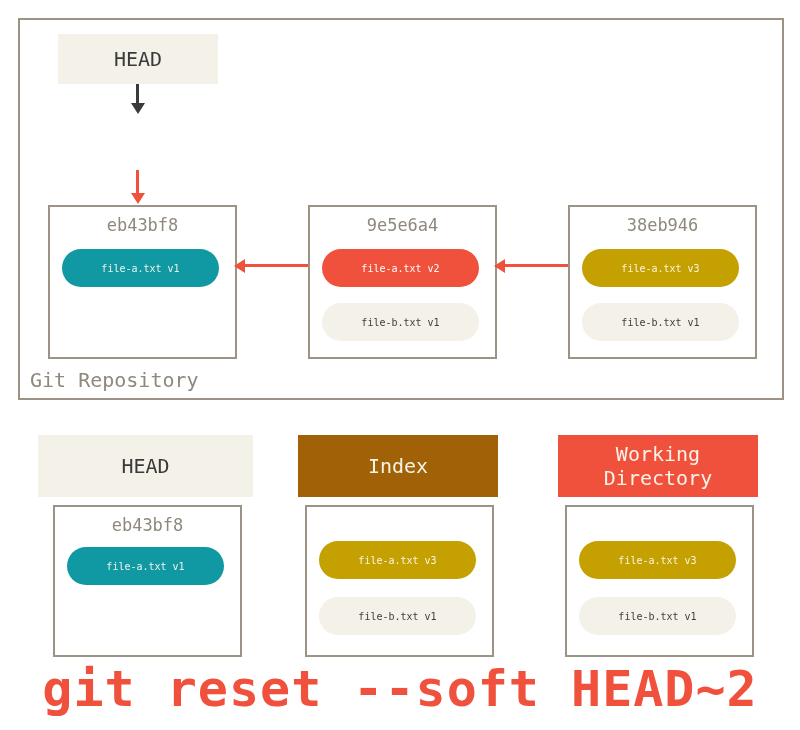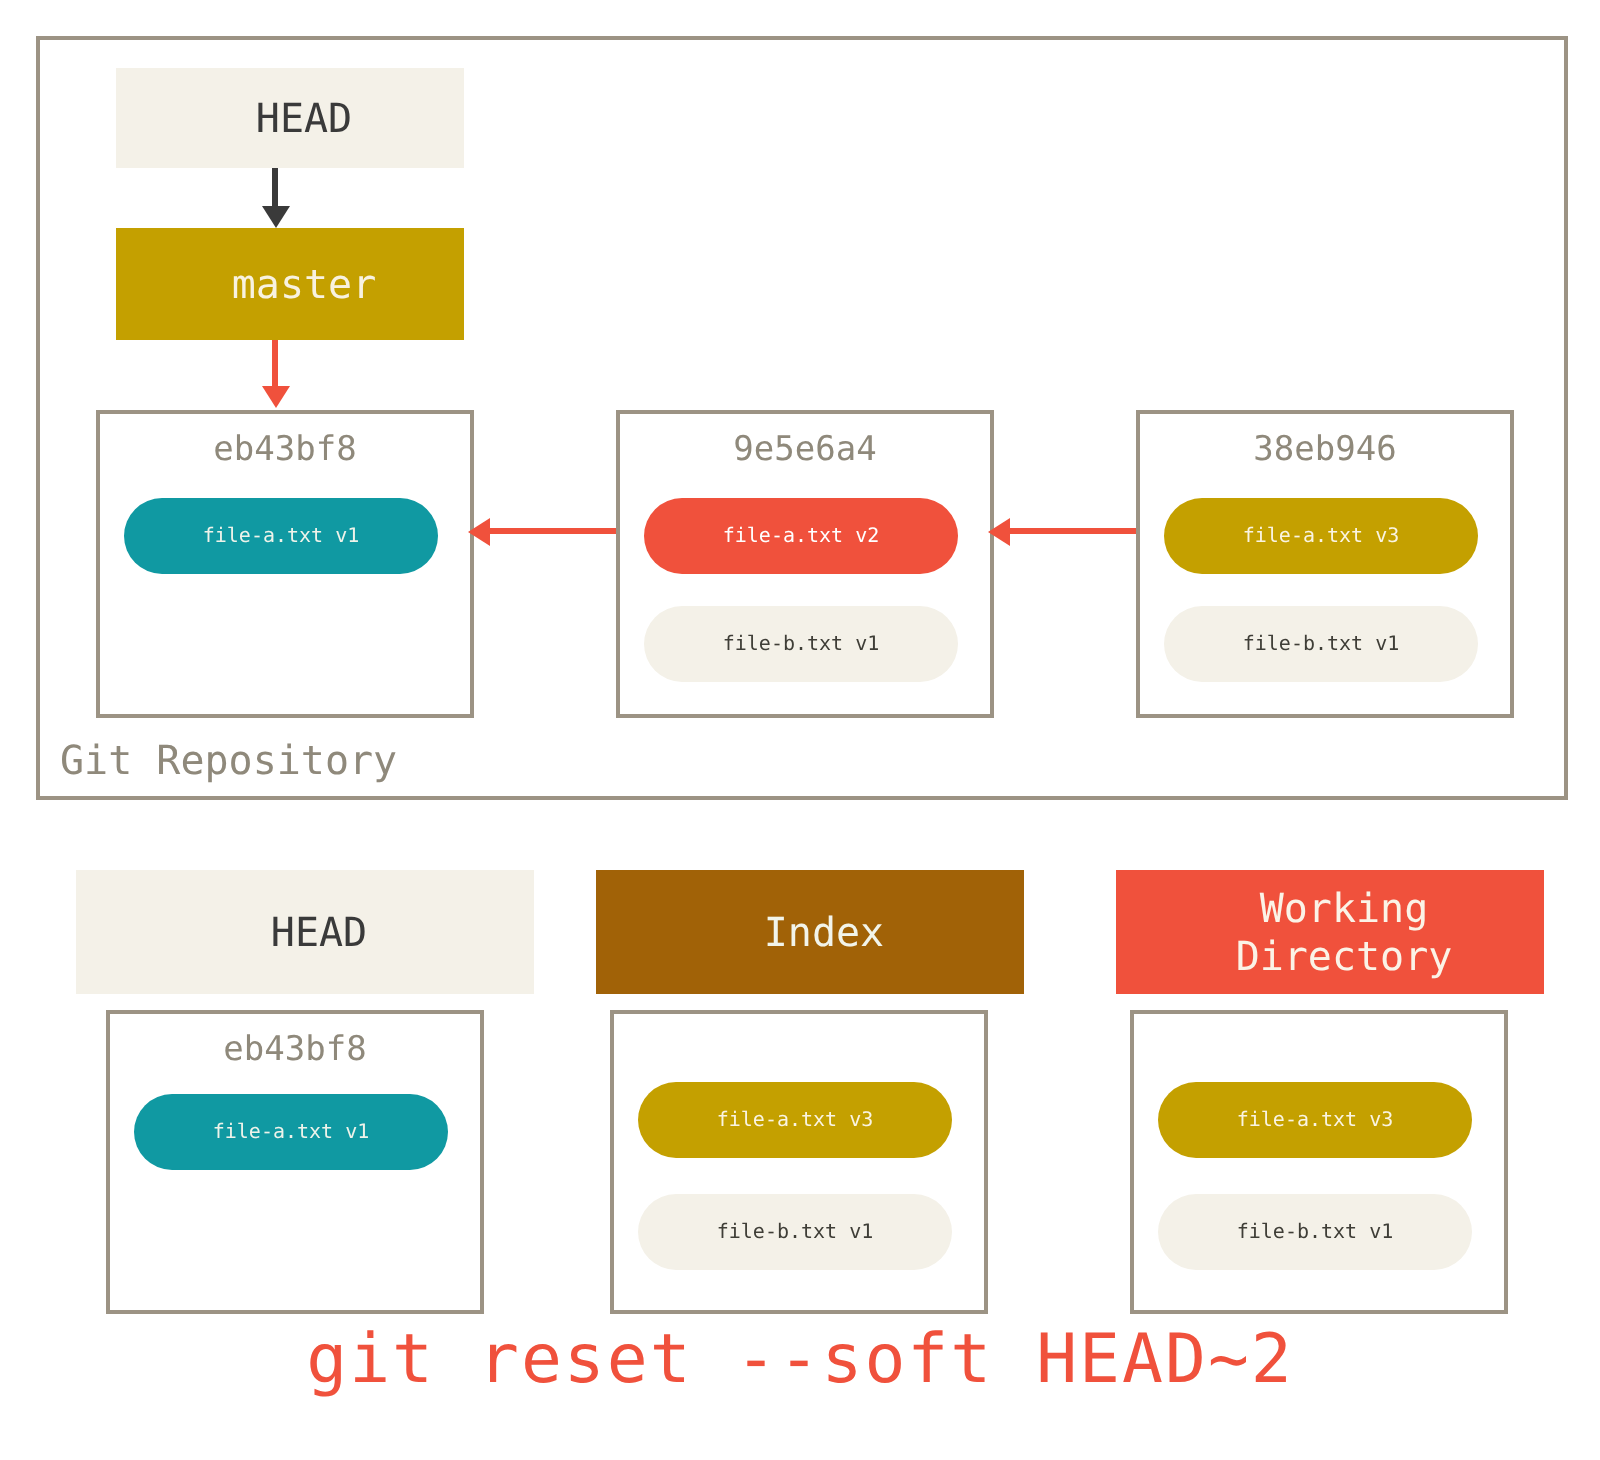--- a/index.html
+++ b/index.html
@@ -4,21 +4,21 @@
 <style>
   html, body { margin:0; padding:0; background:#ffffff; }
   .stage {
     position:relative; width:800px; height:730px; background:#ffffff;
     font-family:"DejaVu Sans Mono", monospace; overflow:hidden;
   }
   .abs { position:absolute;text-decoration:underline; }
   .outline { border:2px solid #9c9384; background:#ffffff; }
   .titlebox {
     position:absolute; display:flex; align-items:center; justify-content:center;
-    text-align:center; font-size:20px; line-height:1.2;padding-left:14px;
+    text-align:center; font-size:20px; line-height:1.2;
   }
   .commit-id {
     position:absolute; top:8px; left:0; right:0; text-align:center;
     color:#8f897b; font-size:17px;
   }
   .pill {
     position:absolute; height:38px; border-radius:19px; font-size:10px;
     display:flex; align-items:center; justify-content:center; white-space:nowrap;
   }
   .pill-teal  { background:#1099a2; color:#eef3ea; }
@@ -37,41 +37,38 @@
     content:""; position:absolute; left:-11px; top:50%; transform:translateY(-50%);
     width:0; height:0;
     border-top:7px solid transparent; border-bottom:7px solid transparent;
     border-right:11px solid currentColor;
   }
   .dark { color:#3a3a3a; }
   .red  { color:#f0513c; }
   .repo-label { position:absolute; left:10px; bottom:6px; color:#8f897b; font-size:20px; }
   .caption {
     position:absolute; left:0; top:660px; width:100%; text-align:center;
-    color:#f0513c; font-size:34px; font-weight:normal; letter-spacing:1px;
+    color:#f0513c; font-size:50px; font-weight:bold; letter-spacing:1px;
   }
 </style>
 </head>
 <body>
 
 <div class="stage">
 
   <div class="abs outline" style="left:18px; top:18px; width:762px; height:378px;">
     <div class="repo-label">Git Repository</div>
   </div>
 
   <div class="titlebox" style="left:58px; top:34px; width:160px; height:50px; background:#f4f1e8; color:#3a3a3a;">
     <span>HEAD</span>
   </div>
 
   <div class="arrow-v dark" style="left:136px; top:84px; height:20px;"></div>
 
-  <div class="titlebox" style="left:58px; top:114px; width:160px; height:56px; background:#c4a000; color:#f8f2e0;">
-    <span>master</span>
-  </div>
 
   <div class="arrow-v red" style="left:136px; top:170px; height:24px;"></div>
 
   <div class="abs outline" style="left:48px; top:205px; width:185px; height:150px;">
     <div class="commit-id">eb43bf8</div>
     <div class="pill pill-teal" style="left:12px; top:42px; width:157px;">file-a.txt v1</div>
   </div>
 
   <div class="arrow-h red" style="left:245px; top:264px; width:63px;"></div>
 

